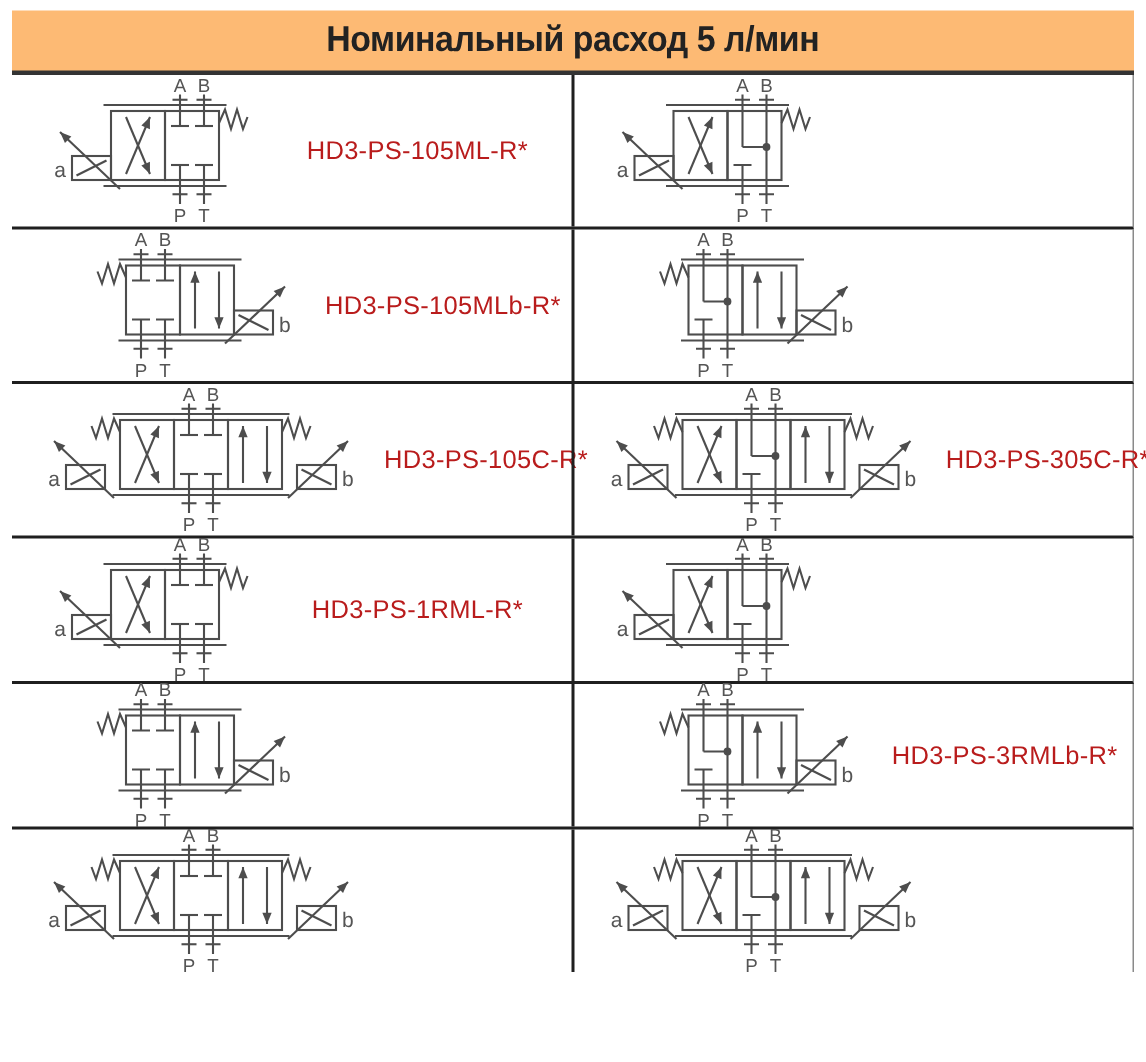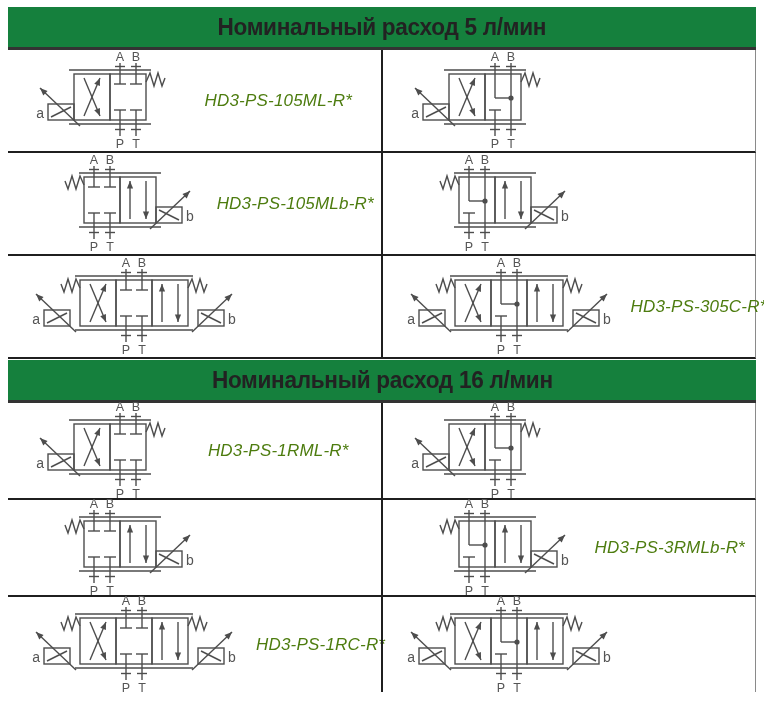--- a/index.html
+++ b/index.html
@@ -1,19 +1,19 @@
 <!DOCTYPE html>
 <html><head>
 <meta charset="utf-8">
 <style>
   html,body{margin:0;padding:0;background:#fff;}
   body{width:764px;height:708px;font-family:"Liberation Sans",sans-serif;overflow:hidden;}
   .page{padding:7px 8px 0 8px;}
   .header-bar{
-    background:#15803d;
+    background:#fdba74;
     border-bottom:3px solid #333;
     height:40px;
     display:flex;align-items:center;justify-content:center;
   }
   .header-bar span{
     font-size:24px;font-weight:bold;color:#222;
     letter-spacing:-0.3px;display:inline-block;transform:scaleX(.94);
   }
   .header-bar.second{margin-top:1px;}
   .grid{}
@@ -22,21 +22,21 @@
   .row.s2{height:95px;}
   .row.last{border-bottom:none;}
   .cell{width:50%;display:flex;align-items:center;min-width:0;}
   .cell + .cell{border-left:2px solid #1f1f1f;}
   .diagram{flex:0 0 auto;line-height:0;}
   .r-ml  .diagram{margin-left:12px;}
   .r-mlb .diagram{margin-left:46px;}
   .r-c   .diagram{margin-left:4px;}
   .model{
     flex:1 1 auto;text-align:center;
-    font-size:17px;color:#4d7c0f;letter-spacing:.2px;white-space:nowrap;font-style:italic;
+    font-size:17px;color:#b91c1c;letter-spacing:.2px;white-space:nowrap;
   }
 </style>
 </head>
 <body>
 
 <div class="page">
 
   <div class="header-bar">
     <span>Номинальный расход 5 л/мин</span>
   </div>
@@ -238,20 +238,21 @@
               <line x1="35" y1="65" x2="55" y2="55"></line>
               <line x1="64" y1="74" x2="24" y2="36"></line>
               <polygon points="24,36 31.572619083893652,38.91812272021752 27.302372420022554,43.413119208502884" fill="#4d4d4d" stroke="none"></polygon>
               <text x="28" y="66" text-anchor="end" font-size="14" fill="#555" stroke="none">a</text>
               <rect x="186" y="52" width="26" height="16" fill="none"></rect>
               <line x1="189" y1="55" x2="209" y2="65"></line>
               <line x1="180" y1="74" x2="220" y2="36"></line>
               <polygon points="220,36 216.69762757997745,43.413119208502884 212.42738091610636,38.91812272021752" fill="#4d4d4d" stroke="none"></polygon>
               <text x="216" y="66" text-anchor="start" font-size="14" fill="#555" stroke="none">b</text>
             </svg></div>
+        <div class="model">HD3-PS-105C-R*</div>
       </div>
       <div class="cell">
         <div class="diagram"><svg width="244" height="98" viewBox="0 0 244 98" stroke="#4d4d4d" stroke-width="1.4" font-family="Liberation Sans, sans-serif">
               <line x1="63" y1="18" x2="181" y2="18"></line>
               <line x1="63" y1="72" x2="181" y2="72"></line>
               <rect x="68" y="22" width="36" height="46" fill="none"></rect>
               <rect x="104" y="22" width="36" height="46" fill="none"></rect>
               <rect x="140" y="22" width="36" height="46" fill="none"></rect>
               <line x1="78" y1="64" x2="94" y2="26"></line>
               <polygon points="94,26 93.946642162492,34.1152420137157 88.232502836636,31.70928861335528" fill="#4d4d4d" stroke="none"></polygon>
@@ -290,23 +291,20 @@
               <line x1="189" y1="55" x2="209" y2="65"></line>
               <line x1="180" y1="74" x2="220" y2="36"></line>
               <polygon points="220,36 216.69762757997745,43.413119208502884 212.42738091610636,38.91812272021752" fill="#4d4d4d" stroke="none"></polygon>
               <text x="216" y="66" text-anchor="start" font-size="14" fill="#555" stroke="none">b</text>
             </svg></div>
         <div class="model">HD3-PS-305C-R*</div>
       </div>
     </div>
   </div>
 
-  <div class="header-bar second">
-    <span>Номинальный расход 16 л/мин</span>
-  </div>
 
   <div class="grid">
     <div class="row s2 r-ml">
       <div class="cell">
         <div class="diagram"><svg width="156" height="98" viewBox="0 0 156 98" stroke="#4d4d4d" stroke-width="1.4" font-family="Liberation Sans, sans-serif">
               <line x1="49" y1="18" x2="131" y2="18"></line>
               <line x1="49" y1="72" x2="131" y2="72"></line>
               <rect x="54" y="22" width="36" height="46" fill="none"></rect>
               <rect x="90" y="22" width="36" height="46" fill="none"></rect>
               <line x1="64" y1="64" x2="80" y2="26"></line>
@@ -498,21 +496,20 @@
               <line x1="35" y1="65" x2="55" y2="55"></line>
               <line x1="64" y1="74" x2="24" y2="36"></line>
               <polygon points="24,36 31.572619083893652,38.91812272021752 27.302372420022554,43.413119208502884" fill="#4d4d4d" stroke="none"></polygon>
               <text x="28" y="66" text-anchor="end" font-size="14" fill="#555" stroke="none">a</text>
               <rect x="186" y="52" width="26" height="16" fill="none"></rect>
               <line x1="189" y1="55" x2="209" y2="65"></line>
               <line x1="180" y1="74" x2="220" y2="36"></line>
               <polygon points="220,36 216.69762757997745,43.413119208502884 212.42738091610636,38.91812272021752" fill="#4d4d4d" stroke="none"></polygon>
               <text x="216" y="66" text-anchor="start" font-size="14" fill="#555" stroke="none">b</text>
             </svg></div>
-        <div class="model">HD3-PS-1RC-R*</div>
       </div>
       <div class="cell">
         <div class="diagram"><svg width="244" height="98" viewBox="0 0 244 98" stroke="#4d4d4d" stroke-width="1.4" font-family="Liberation Sans, sans-serif">
               <line x1="63" y1="18" x2="181" y2="18"></line>
               <line x1="63" y1="72" x2="181" y2="72"></line>
               <rect x="68" y="22" width="36" height="46" fill="none"></rect>
               <rect x="104" y="22" width="36" height="46" fill="none"></rect>
               <rect x="140" y="22" width="36" height="46" fill="none"></rect>
               <line x1="78" y1="64" x2="94" y2="26"></line>
               <polygon points="94,26 93.946642162492,34.1152420137157 88.232502836636,31.70928861335528" fill="#4d4d4d" stroke="none"></polygon>

